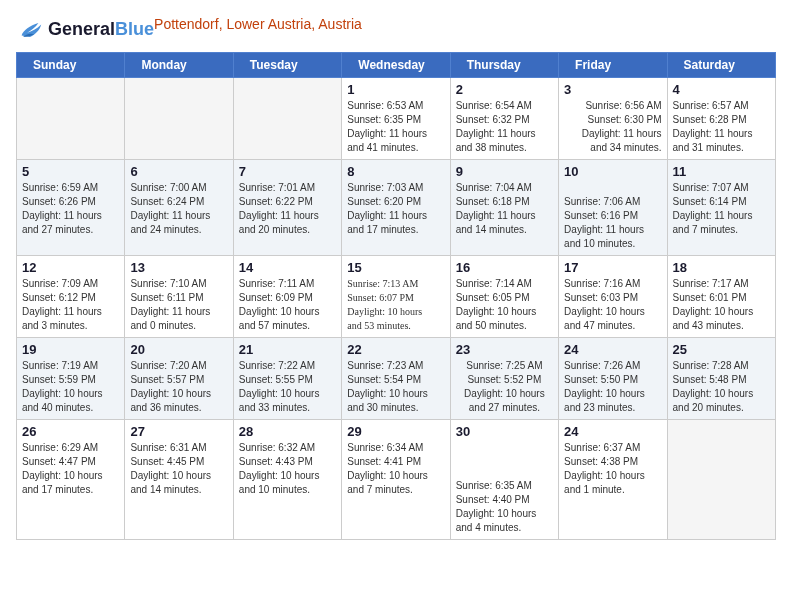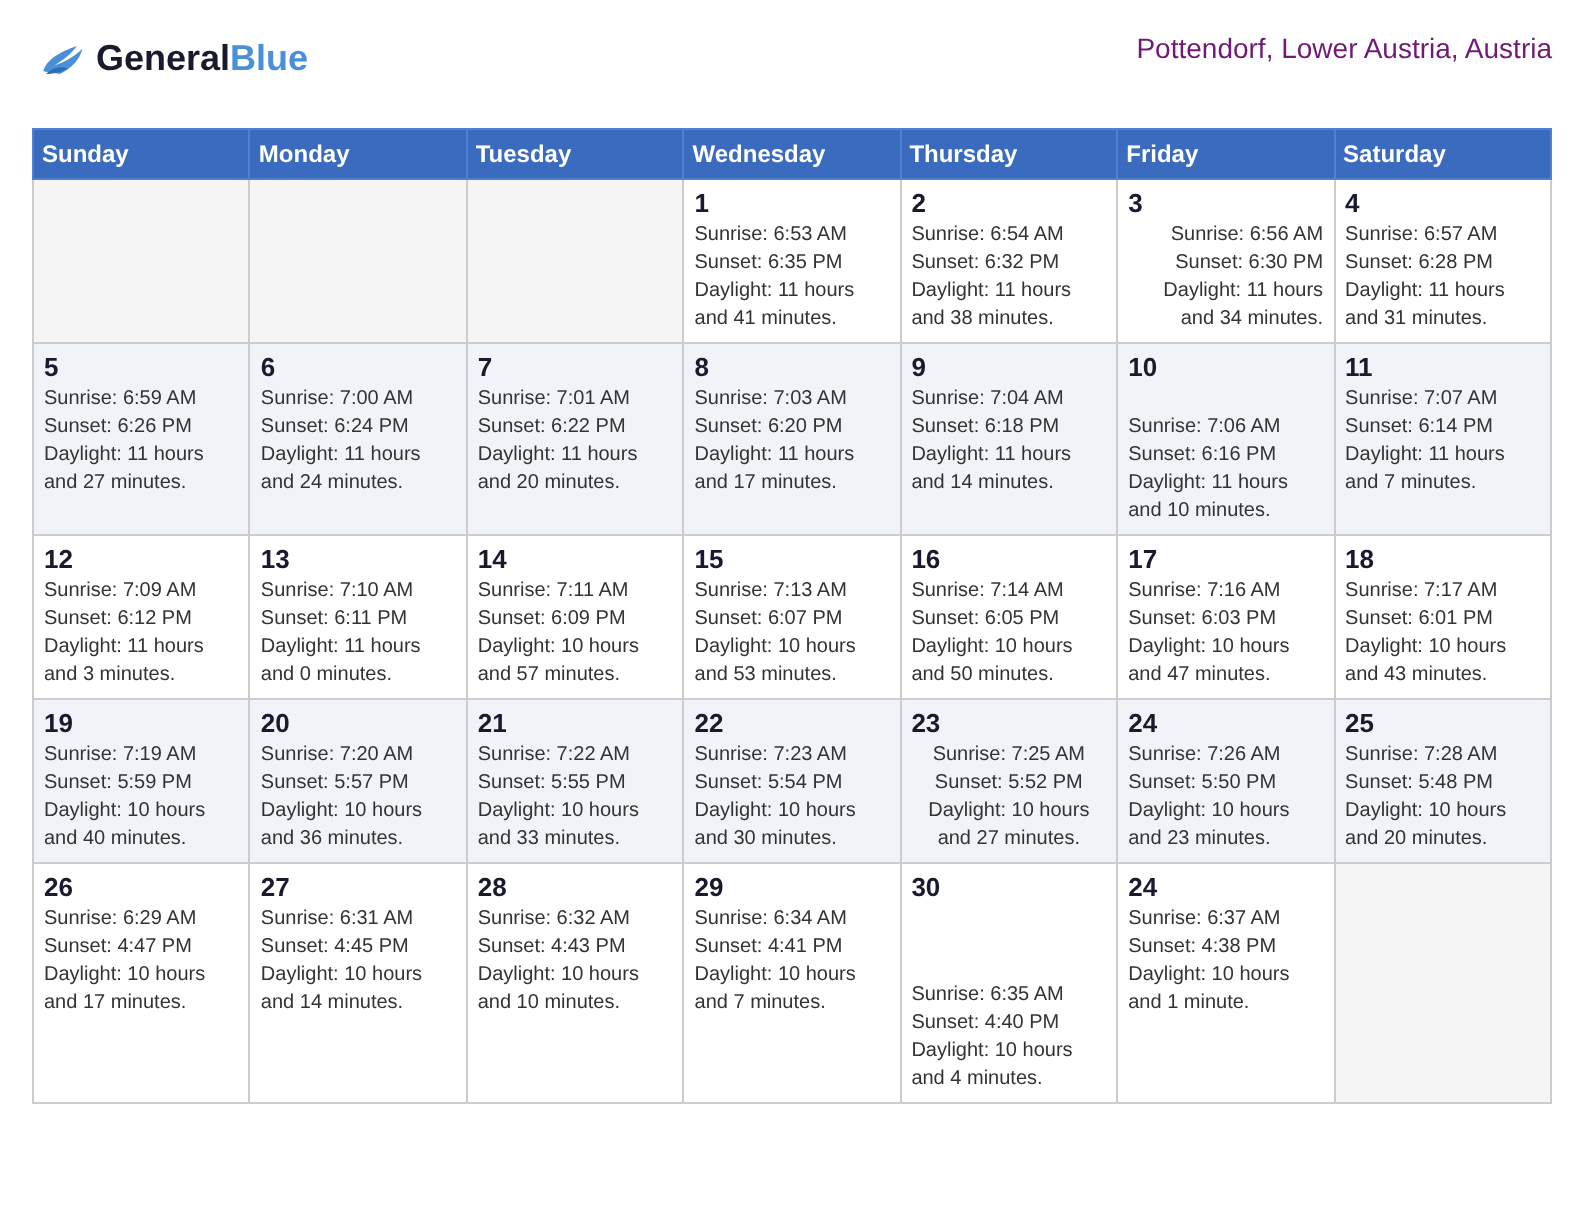--- a/index.html
+++ b/index.html
@@ -6,22 +6,21 @@
     body {
       font-family: Arial, sans-serif;
       background: #fff;
       width: 792px;
       min-height: 612px;
       padding: 16px;
     }
     .header {
       display: flex;
       align-items: flex-start;
-      justify-content: space-between;
-      margin-bottom: 20px;
+      margin-bottom: 8px;
     }
     .logo {
       display: flex;
       align-items: center;
       gap: 4px;
     }
     .logo-text {
       font-size: 18px;
       font-weight: bold;
       color: #1a1a2e;
@@ -37,32 +36,32 @@
     .title-block {
       text-align: right;
     }
     .month-title {
       font-size: 32px;
       font-weight: bold;
       color: #1a1a2e;
     }
     .location {
       font-size: 14px;
-      color: #701a75;
+      color: #c2410c;
     }
     .calendar {
       width: 100%;
       border-collapse: collapse;
       border: 1px solid #ccc;
     }
     .calendar th {
       background-color: #3a6bbf;
       color: #fff;
       text-align: left;
-      padding: 5px 4px;
+      padding: 5px 16px;
       font-size: 12px;
       font-weight: bold;
       border: 1px solid #5080cf;
     }
     .calendar td {
       vertical-align: top;
       border: 1px solid #ccc;
       padding: 4px 5px;
       width: 108px;
       min-height: 80px;
@@ -220,21 +219,21 @@
         </td>
         <td>
           <div class="cell-day">14</div>
           <div class="cell-info" style="white-space: pre-line;">Sunrise: 7:11 AM
 Sunset: 6:09 PM
 Daylight: 10 hours
 and 57 minutes.</div>
         </td>
         <td>
           <div class="cell-day">15</div>
-          <div class="cell-info" style="white-space: pre-line;">Sunrise: 7:13 AM
+          <div class="cell-info" style="white-space: pre-line; font-family: Liberation Serif, serif;">Sunrise: 7:13 AM
 Sunset: 6:07 PM
 Daylight: 10 hours
 and 53 minutes.</div>
         </td>
         <td>
           <div class="cell-day">16</div>
           <div class="cell-info" style="white-space: pre-line;">Sunrise: 7:14 AM
 Sunset: 6:05 PM
 Daylight: 10 hours
 and 50 minutes.</div>

